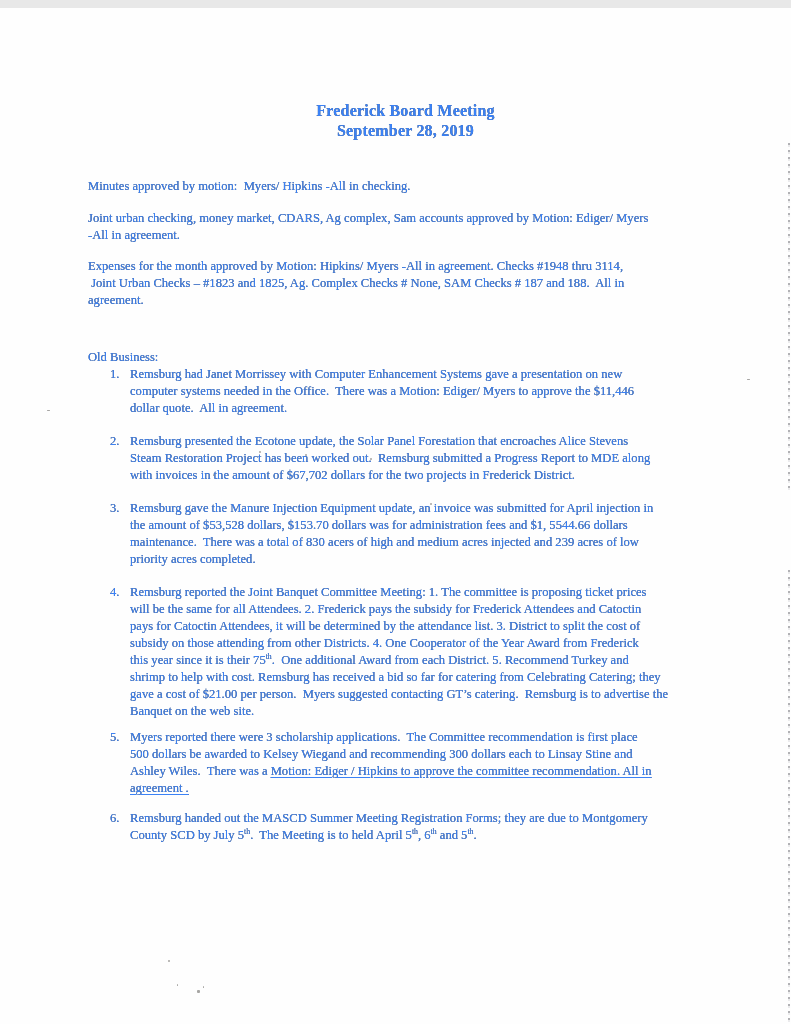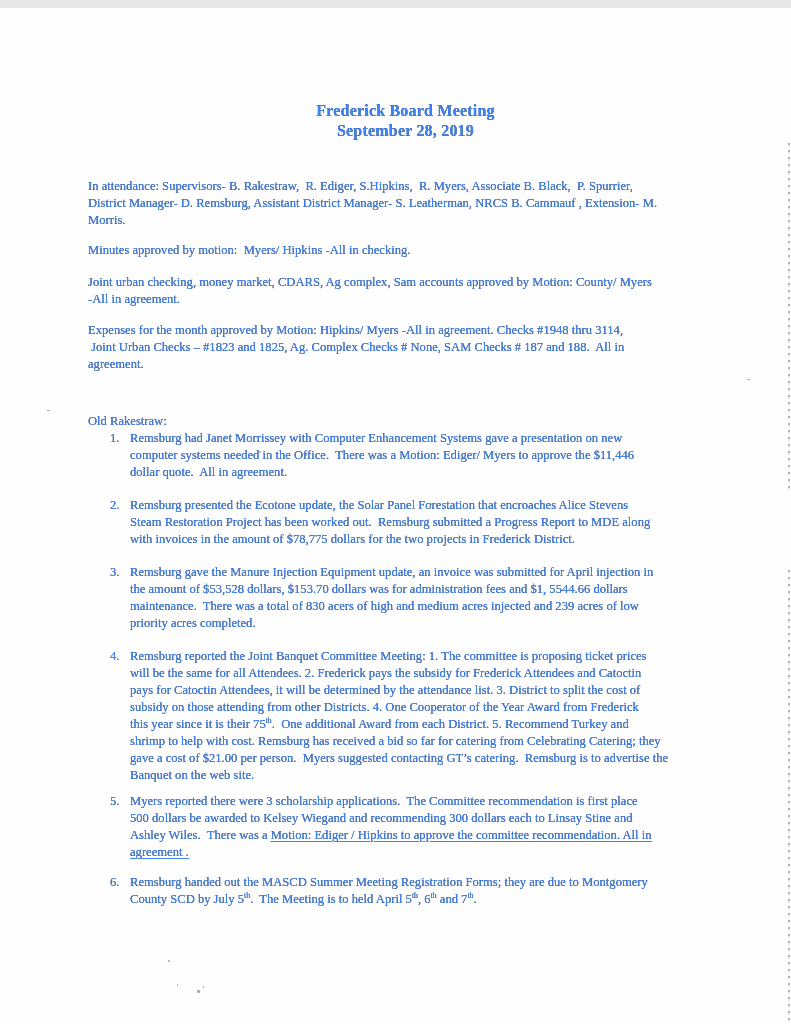--- a/index.html
+++ b/index.html
@@ -104,46 +104,43 @@
 <body>
 
 <div class="page">
   <div class="content">
 
     <div class="doc-title">
       <div>Frederick Board Meeting</div>
       <div>September 28, 2019</div>
     </div>
 
-    <p class="para mb13">In attendance: Supervisors- B. Rakestraw,  R. Ediger, S.Hipkins,  R. Myers, Associate B. Black,  P. Spurrier,
-District Manager- D. Remsburg, Assistant District Manager- S. Leatherman, NRCS B. Cammauf , Extension- M.
-Morris.</p>
     <p class="para mb15">Minutes approved by motion:  Myers/ Hipkins -All in checking.</p>
-    <p class="para">Joint urban checking, money market, CDARS, Ag complex, Sam accounts approved by Motion: County/ Myers
+    <p class="para">Joint urban checking, money market, CDARS, Ag complex, Sam accounts approved by Motion: Ediger/ Myers
 -All in agreement.</p>
     <p class="para">Expenses for the month approved by Motion: Hipkins/ Myers -All in agreement. Checks #1948 thru 3114,
  Joint Urban Checks – #1823 and 1825, Ag. Complex Checks # None, SAM Checks # 187 and 188.  All in
 agreement.</p>
 
-    <div class="ob-heading">Old Rakestraw:</div>
+    <div class="ob-heading">Old Business:</div>
 
     <div class="ob-list">
 
       <div class="ob-item">
         <span class="num">1.</span>
         <span class="txt"><span class="r">Remsburg had Janet Morrissey with Computer Enhancement Systems gave a presentation on new
 computer systems needed in the Office.  There was a Motion: Ediger/ Myers to approve the $11,446
 dollar quote.  All in agreement.</span></span>
       </div>
 
       <div class="ob-item">
         <span class="num">2.</span>
         <span class="txt"><span class="r">Remsburg presented the Ecotone update, the Solar Panel Forestation that encroaches Alice Stevens
 Steam Restoration Project has been worked out.  Remsburg submitted a Progress Report to MDE along
-with invoices in the amount of $78,775 dollars for the two projects in Frederick District.</span></span>
+with invoices in the amount of $67,702 dollars for the two projects in Frederick District.</span></span>
       </div>
 
       <div class="ob-item">
         <span class="num">3.</span>
         <span class="txt"><span class="r">Remsburg gave the Manure Injection Equipment update, an invoice was submitted for April injection in
 the amount of $53,528 dollars, $153.70 dollars was for administration fees and $1, 5544.66 dollars
 maintenance.  There was a total of 830 acers of high and medium acres injected and 239 acres of low
 priority acres completed.</span></span>
       </div>
 
@@ -163,21 +160,21 @@
         <span class="num">5.</span>
         <span class="txt"><span class="r">Myers reported there were 3 scholarship applications.  The Committee recommendation is first place
 500 dollars be awarded to Kelsey Wiegand and recommending 300 dollars each to Linsay Stine and
 Ashley Wiles.  There was a </span><span class="r ul">Motion: Ediger / Hipkins to approve the committee recommendation. All in
 agreement .</span></span>
       </div>
 
       <div class="ob-item">
         <span class="num">6.</span>
         <span class="txt"><span class="r">Remsburg handed out the MASCD Summer Meeting Registration Forms; they are due to Montgomery
-County SCD by July 5</span><span class="r sup">th</span><span class="r">.  The Meeting is to held April 5</span><span class="r sup">th</span><span class="r">, 6</span><span class="r sup">th</span><span class="r"> and 7</span><span class="r sup">th</span><span class="r">.</span></span>
+County SCD by July 5</span><span class="r sup">th</span><span class="r">.  The Meeting is to held April 5</span><span class="r sup">th</span><span class="r">, 6</span><span class="r sup">th</span><span class="r"> and 5</span><span class="r sup">th</span><span class="r">.</span></span>
       </div>
 
     </div>
   </div>
 
   <div class="edge-dash seg1"></div>
   <div class="edge-dash seg2"></div>
   <div class="speck" style="left:259px;top:443px;"></div>
   <div class="speck" style="left:305px;top:446px;"></div>
   <div class="speck" style="left:370px;top:450px;"></div>

